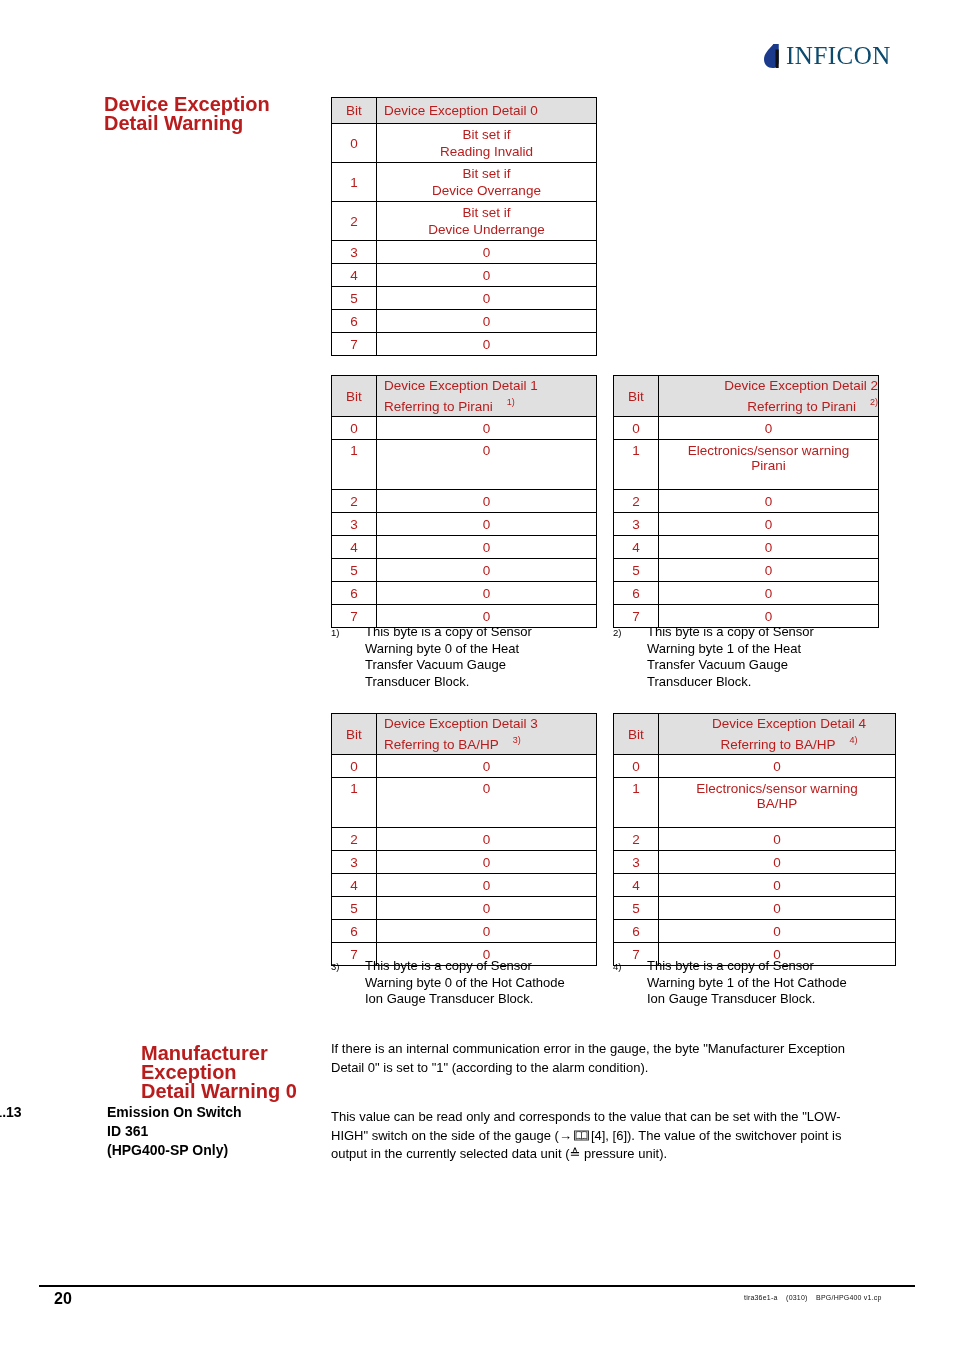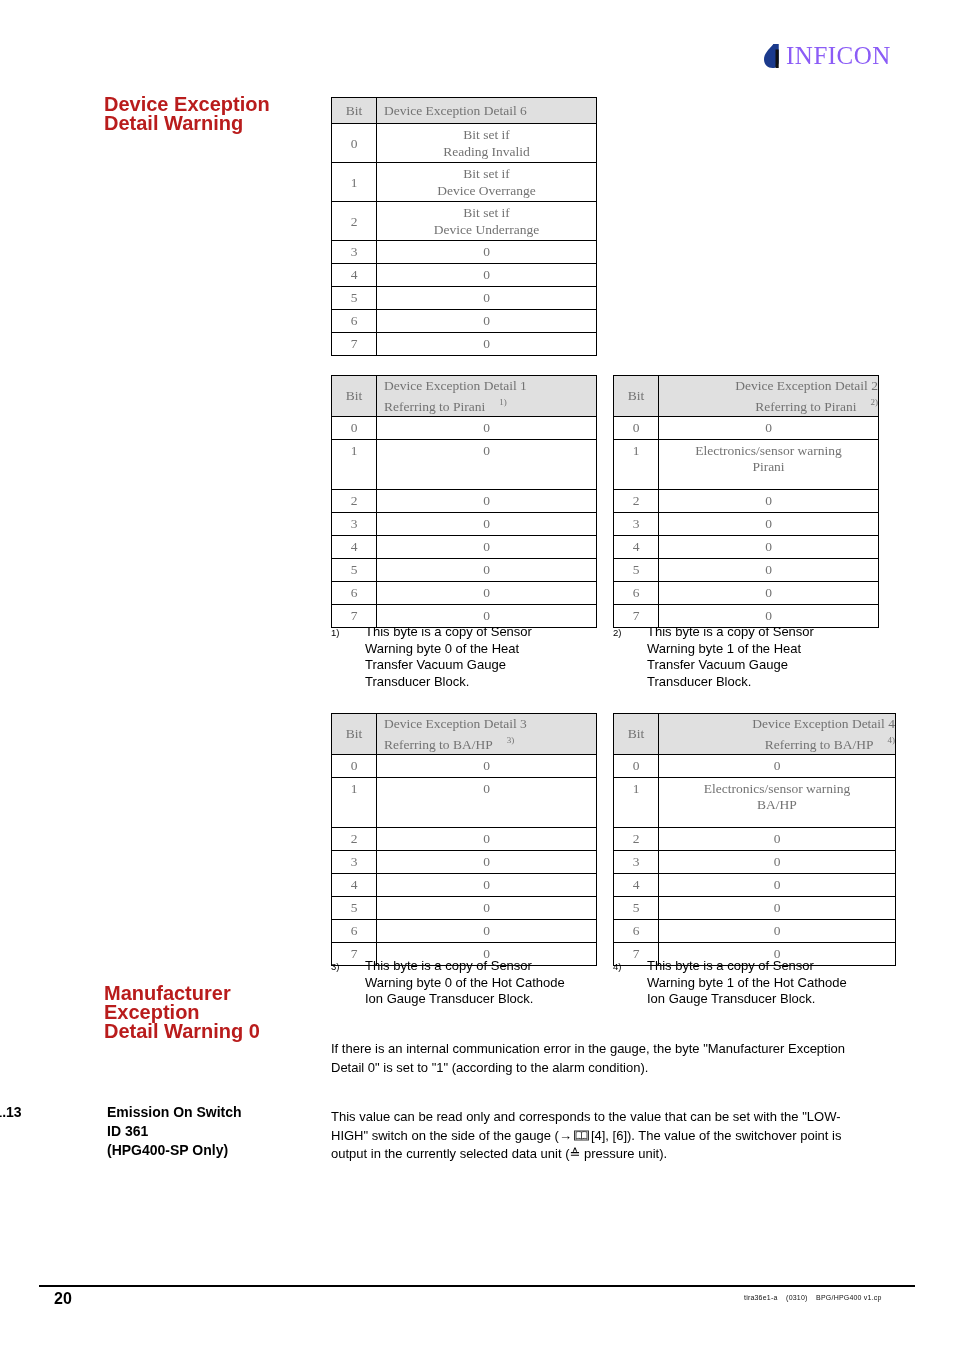--- a/index.html
+++ b/index.html
@@ -34,43 +34,42 @@
   .logo-mark {
     width: 22px;
     height: 26px;
     margin-right: 2px;
     position: relative;
   }
   .logo-text {
     font-family: "Liberation Serif", serif;
     font-size: 25px;
     letter-spacing: 0.5px;
-    color: #8b5cf6;
+    color: #0c4a6e;
     line-height: 26px;
     font-weight: 400;
   }
 
   
   .margin-label {
     position: absolute;
     left: 104px;
     width: 220px;
     font-size: 20px;
     line-height: 19px;
     color: #b91c1c;
     font-weight: bold;
   }
 
   
   .bit-table {
     position: absolute;
     border-collapse: collapse;
     font-size: 13.5px;
-    color: #737373;
-    font-family: Liberation Serif, serif;
+    color: #b91c1c;
   }
   .bit-table td, .bit-table th {
     border: 1px solid #000;
     padding: 0;
     font-weight: normal;
   }
   .bit-table .c-bit {
     width: 44px;
     text-align: center;
     vertical-align: middle;
@@ -220,21 +219,21 @@
     </span>
     <span class="logo-text">INFICON</span>
   </div>
 
   <div class="margin-label" style="top:95px;">Device Exception<br>Detail Warning</div>
 
   <table class="bit-table" style="left:331px; top:97px;">
     <thead>
       <tr>
         <td class="c-bit">Bit</td>
-        <td class="c-val" style="text-align:left;">Device Exception Detail 6</td>
+        <td class="c-val" style="text-align:left;">Device Exception Detail 0</td>
       </tr>
     </thead>
     <tbody>
       <tr class="two-line">
         <td class="c-bit">0</td>
         <td class="c-val">Bit set if<br>Reading Invalid</td>
       </tr>
       <tr class="two-line">
         <td class="c-bit">1</td>
         <td class="c-val">Bit set if<br>Device Overrange</td>
@@ -401,21 +400,21 @@
         <td class="c-bit">7</td>
         <td class="c-val">0</td>
       </tr>
     </tbody>
   </table>
 
   <table class="bit-table" style="left:613px; top:713px;">
     <thead>
       <tr>
         <td class="c-bit hdr2">Bit</td>
-        <td class="c-val hdr2" style="text-align:right;padding-left:24px;"><span>Device Exception Detail 4<br>Referring to BA/HP</span><span class="hdr-sup">4)</span></td>
+        <td class="c-val hdr2" style="text-align:center;padding-left:24px;"><span>Device Exception Detail 4<br>Referring to BA/HP</span><span class="hdr-sup">4)</span></td>
       </tr>
     </thead>
     <tbody>
       <tr>
         <td class="c-bit">0</td>
         <td class="c-val">0</td>
       </tr>
       <tr class="tall">
         <td class="c-bit">1</td>
         <td class="c-val">Electronics/sensor warning<br>BA/HP</td>
@@ -449,21 +448,21 @@
 
   <div class="footnote" style="left:331px; top:958px;">
     <span class="fn-mark">3)</span>
     <span class="fn-body">This byte is a copy of Sensor Warning byte 0 of the Hot Cathode Ion Gauge Transducer Block.</span>
   </div>
   <div class="footnote" style="left:613px; top:958px;">
     <span class="fn-mark">4)</span>
     <span class="fn-body">This byte is a copy of Sensor Warning byte 1 of the Hot Cathode Ion Gauge Transducer Block.</span>
   </div>
 
-  <div class="margin-label" style="top:984px;">Manufacturer Exception<br>Detail Warning 0</div>
+  <div class="margin-label" style="top:1044px;margin-left:37px;">Manufacturer Exception<br>Detail Warning 0</div>
 
   <div class="body-text" style="top:1040px;">
     <p>If there is an internal communication error in the gauge, the byte "Manufacturer Exception Detail 0" is set to "1" (according to the alarm condition).</p>
   </div>
 
   <div class="section-head">
     <div class="sh-line"><span class="num">3.1.1.13</span><span>Emission On Switch</span></div>
     <div class="sh-sub">ID 361</div>
     <div class="sh-sub">(HPG400-SP Only)</div>
   </div>

